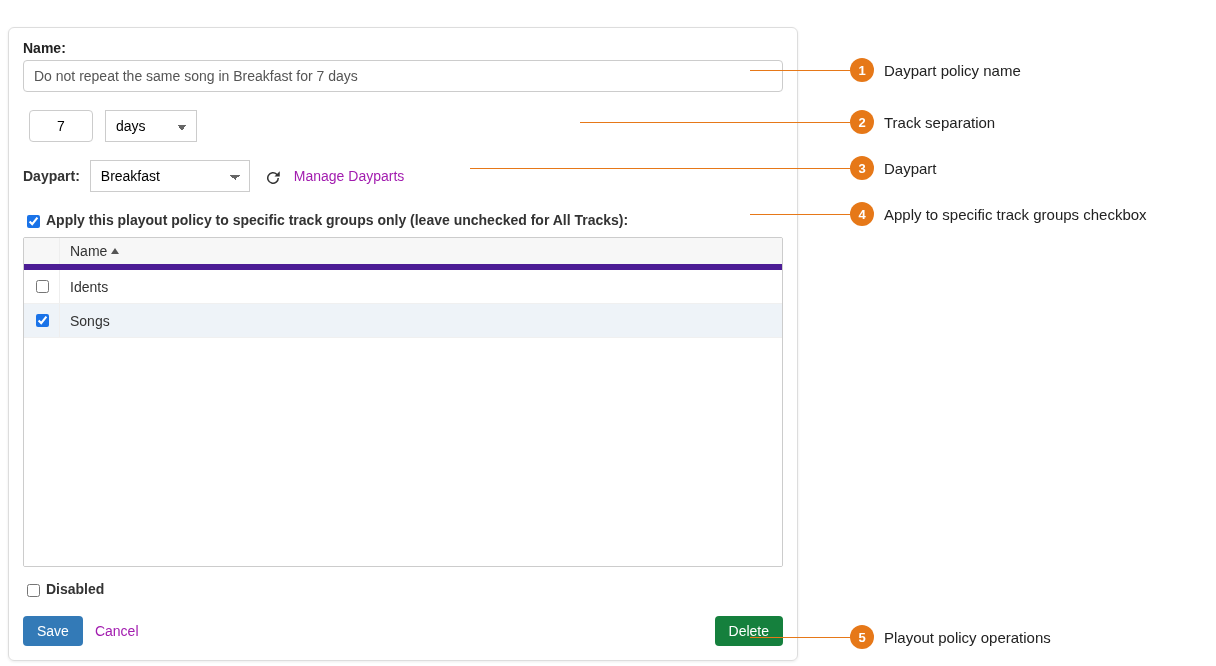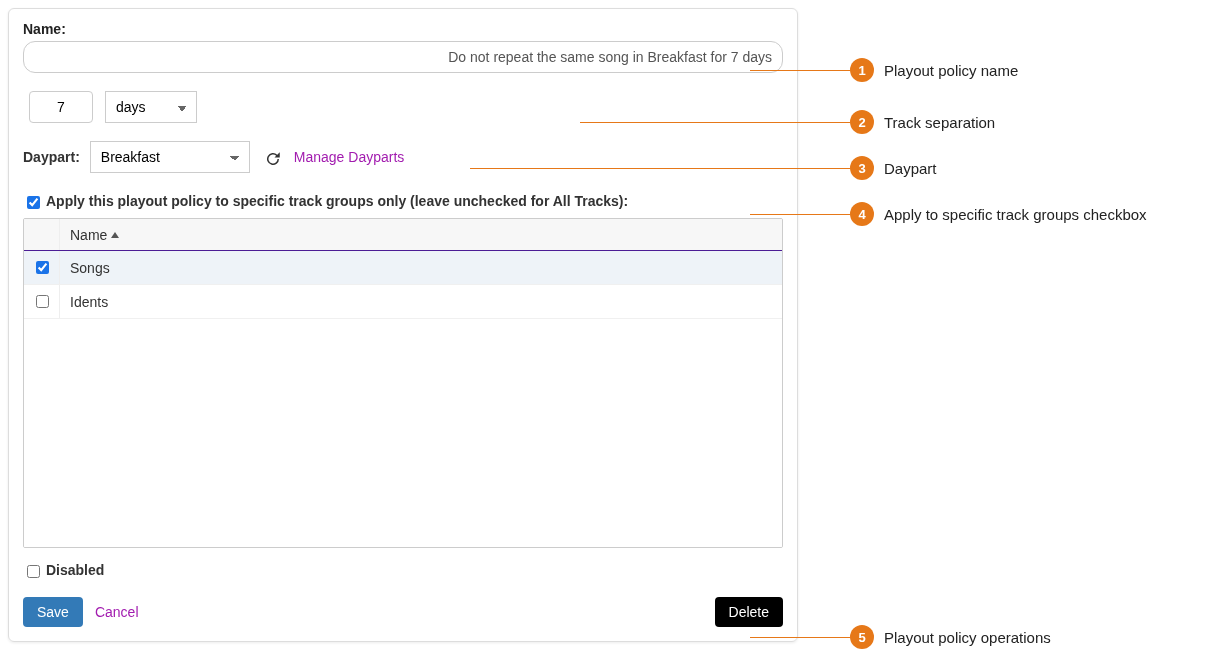--- a/index.html
+++ b/index.html
@@ -15,38 +15,38 @@
     display: flex;
     align-items: flex-start;
   }
   .panel {
     width: 790px;
     border: 1px solid #ddd;
     border-radius: 6px;
     padding: 12px 14px 14px 14px;
     box-shadow: 0 1px 3px rgba(0,0,0,0.08);
     position: relative;
+    margin-top: 19px;
   }
   .field-label {
     font-weight: bold;
     font-size: 14px;
     color: #222;
     margin-bottom: 4px;
     display: block;
   }
   .text-input {
     width: 100%;
     height: 32px;
     border: 1px solid #ccc;
-    border-radius: 12px;
+    border-radius: 4px;
     padding: 5px 10px;
     font-size: 14px;
     color: #555;
     margin-bottom: 18px;
-    text-align: right;
   }
   .row {
     display: flex;
     align-items: center;
     margin-bottom: 18px;
     flex-wrap: wrap;
   }
   .row .bold {
     font-weight: bold;
     margin-right: 10px;
@@ -96,21 +96,21 @@
     border-radius: 2px;
     height: 330px;
     display: flex;
     flex-direction: column;
     overflow: hidden;
     margin-bottom: 14px;
   }
   .grid-header {
     display: flex;
     background: #f7f7f7;
-    border-bottom: 1px solid #4c1d95;
+    border-bottom: 6px solid #4c1d95;
     height: 32px;
     align-items: flex-start;
   }
   .col-check {
     width: 36px;
     display: flex;
     justify-content: center;
     align-items: center;
     border-right: 1px solid #eee;
     height: 100%;
@@ -154,21 +154,21 @@
     align-items: center;
   }
   .btn {
     border: none;
     border-radius: 4px;
     padding: 7px 14px;
     font-size: 14px;
     cursor: pointer;
   }
   .btn-primary { background: #337ab7; color: #fff; margin-right: 12px; }
-  .btn-danger { background: #000000; color: #fff; margin-left: auto; }
+  .btn-danger { background: #15803d; color: #fff; margin-left: auto; }
   
   .callouts {
     position: relative;
     flex: 1;
     margin-left: 12px;
   }
   .callout {
     position: absolute;
     display: flex;
     align-items: center;
@@ -230,53 +230,53 @@
 
     <div class="grid">
       <div class="grid-header">
         <div class="col-check"></div>
         <div class="col-name">
           <span>Name</span>
           <span class="sort-arrow"></span>
         </div>
       </div>
       <div class="grid-body" id="grid-body">
+          <div class="grid-row">
+            <div class="col-check">
+              <input type="checkbox" style="">
+            </div>
+            <div class="col-name">Idents</div>
+          </div>
           <div class="grid-row selected">
             <div class="col-check">
               <input type="checkbox" checked="" style="">
             </div>
             <div class="col-name">Songs</div>
           </div>
-          <div class="grid-row">
-            <div class="col-check">
-              <input type="checkbox" style="">
-            </div>
-            <div class="col-name">Idents</div>
-          </div>
         </div>
     </div>
 
     <div class="disabled-row">
       <input type="checkbox" id="disabled-cb" style="">
       <label for="disabled-cb">Disabled</label>
     </div>
 
     <div class="buttons">
       <button class="btn btn-primary">Save</button>
       <a href="#" class="link">Cancel</a>
       <button class="btn btn-danger">Delete</button>
     </div>
 
   </div>
 
   <div class="callouts" id="callouts">
       <div class="callout" style="top: 50px; left: 40px;">
         <div class="callout-line" style="width: 100px; top: 12px;"></div>
         <div class="badge">1</div>
-        <span class="callout-text">Playout policy name</span>
+        <span class="callout-text">Daypart policy name</span>
       </div>
       <div class="callout" style="top: 102px; left: 40px;">
         <div class="callout-line" style="width: 270px; top: 12px;"></div>
         <div class="badge">2</div>
         <span class="callout-text">Track separation</span>
       </div>
       <div class="callout" style="top: 148px; left: 40px;">
         <div class="callout-line" style="width: 380px; top: 12px;"></div>
         <div class="badge">3</div>
         <span class="callout-text">Daypart</span>

